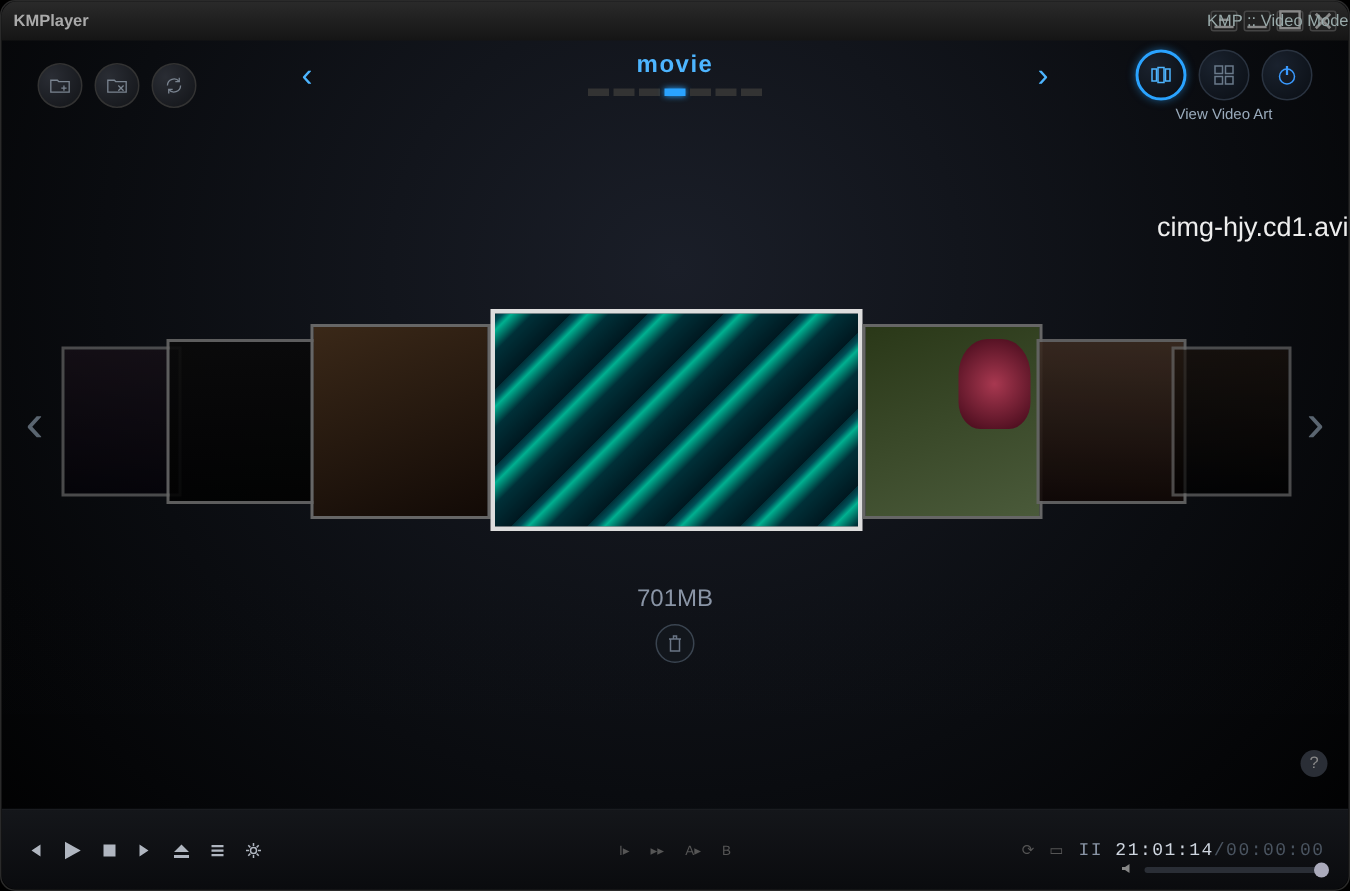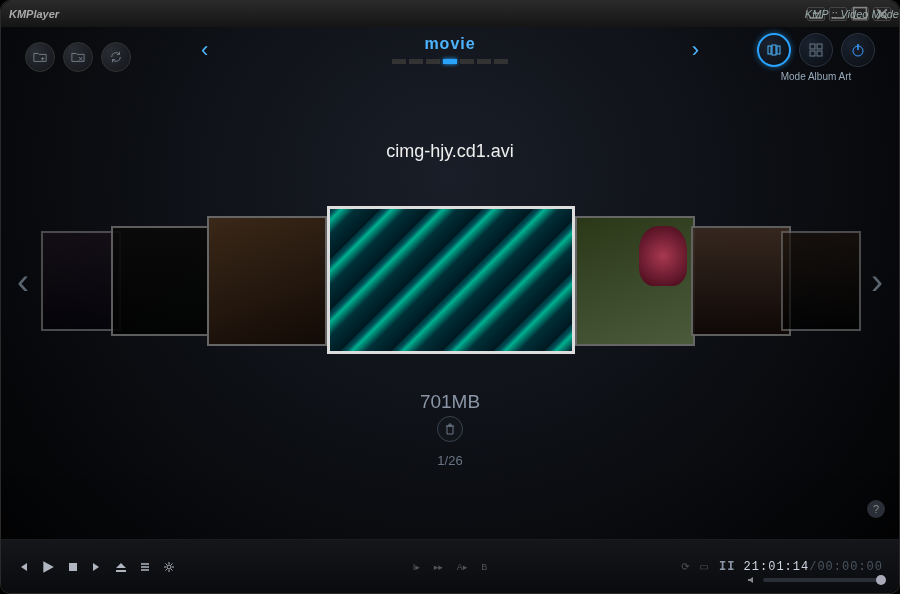--- a/index.html
+++ b/index.html
@@ -15,21 +15,20 @@
   
   
   .titlebar {
     height: 26px;
     display: flex;
     align-items: center;
     padding: 12px 8px;
     background: linear-gradient(to bottom, #2a2a2a, #151515);
     border-radius: 10px 10px 0 0;
     position: relative;
-    font-style: italic;
   }
   .app-name { color: #aaa; font-size: 11px; font-weight: bold; }
   .window-title {
     position: absolute; left: 0; right: 0; text-align: right;
     color: #9aa; font-size: 11px; pointer-events: none;
   }
   .win-controls { margin-left: auto; display: flex; gap: 4px; }
   .win-btn {
     width: 18px; height: 14px; background: #222; border: 1px solid #444;
     border-radius: 2px; display: flex; align-items: center; justify-content: center;
@@ -79,21 +78,21 @@
   .big-round svg { width: 16px; height: 16px; }
   .view-label { color: #9ab; font-size: 10px; }
   
   
   .stage {
     position: absolute; top: 90px; left: 0; right: 0; bottom: 70px;
     overflow: hidden;
   }
   .filename {
     position: absolute; top: 50px; left: 0; right: 0;
-    text-align: center; color: #eee; font-size: 18px;
+    text-align: right; color: #eee; font-size: 18px;
   }
   .carousel {
     position: absolute; top: 105px; height: 180px; left: 0; right: 0;
   }
   .thumb {
     position: absolute; border: 2px solid #666;
     background: #111;
     overflow: hidden;
   }
   .thumb.center {
@@ -118,21 +117,21 @@
 
   .nav-arrow {
     position: absolute; top: 160px; font-size: 36px; color: #5a6570;
     cursor: pointer; padding: 10px;
   }
   .nav-arrow.left { left: 6px; }
   .nav-arrow.right { right: 6px; }
   
   .filesize {
     position: absolute; top: 300px; left: 0; right: 0;
-    text-align: center; color: #8a95a6; font-size: 19px;
+    text-align: center; color: #8a95a6; font-size: 16px;
   }
   .trash-btn {
     position: absolute; top: 325px; left: 50%; transform: translateX(-50%);
     width: 26px; height: 26px; border-radius: 50%; border: 1px solid #3a4450;
     display: flex; align-items: center; justify-content: center; cursor: pointer;
     background: #12161c;
   }
   .counter {
     position: absolute; top: 362px; left: 0; right: 0;
     text-align: center; color: #6a7585; font-size: 13px;
@@ -264,21 +263,21 @@
               <rect x="9" y="9" width="5" height="5" fill="none" stroke="#6a7a8a"></rect>
             </svg>
         </div>
         <div class="big-round">
           <svg viewBox="0 0 16 16">
               <circle cx="8" cy="9" r="5" fill="none" stroke="#3a9aff"></circle>
               <path d="M8 2v6" stroke="#3a9aff" stroke-width="1.5"></path>
             </svg>
         </div>
       </div>
-      <span class="view-label">Mode Album Art</span>
+      <span class="view-label">View Video Art</span>
     </div>
   </div>
 
   <div class="stage">
     <div class="filename">cimg-hjy.cd1.avi</div>
 
     <div class="carousel">
       <div class="thumb l3"></div>
       <div class="thumb l2"></div>
       <div class="thumb l1"></div>
@@ -291,21 +290,20 @@
 
     <div class="nav-arrow left">‹</div>
     <div class="nav-arrow right">›</div>
 
     <div class="filesize">701MB</div>
     <div class="trash-btn">
       <svg width="12" height="12" viewBox="0 0 12 12">
           <path d="M3 3h6v8H3zM2 3h8M5 1h2v2H5z" fill="none" stroke="#6a7585"></path>
         </svg>
     </div>
-    <div class="counter">1/26</div>
   </div>
 
   <div class="help-btn">?</div>
 
   <div class="bottombar">
     <div class="playback">
       <span class="pb-btn">
           <svg viewBox="0 0 12 12">
             <path d="M2 2v8M10 2L4 6l6 4z"></path>
           </svg>
@@ -347,21 +345,21 @@
       <span>I▸</span>
       <span>▸▸</span>
       <span>A▸</span>
       <span>B</span>
     </div>
 
     <div class="time-area">
       <span class="tiny-icon">⟳</span>
       <span class="tiny-icon">▭</span>
       <span class="time-display">
-        <span style="color:#8a95a6;font-weight:bold;">II</span>
+        <span style="color:#8a95a6;">II</span>
         <span class="time-cur">21:01:14</span><span class="time-tot">/<span>00:00:00</span></span>
       </span>
     </div>
 
     <div class="vol-row">
       <span class="vol-icon"><svg width="10" height="10" viewBox="0 0 10 10">
             <path d="M1 4h2l3-2v6L3 6H1z" fill="#888"></path>
           </svg></span>
       <div class="vol-slider">
         <div class="vol-knob"></div>

